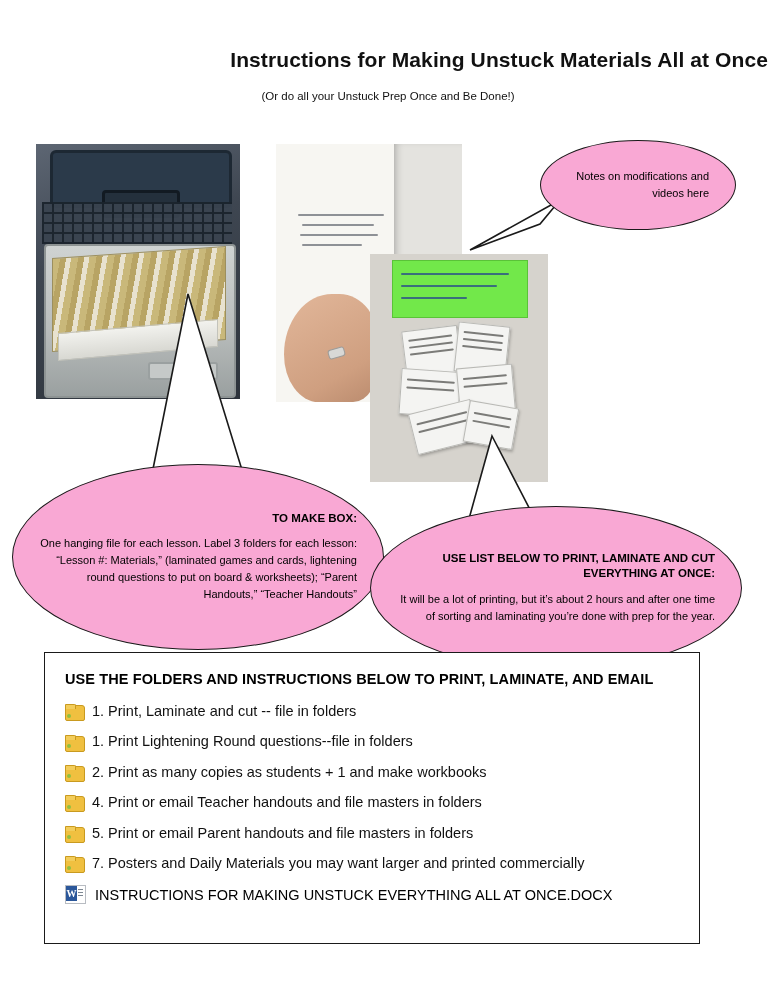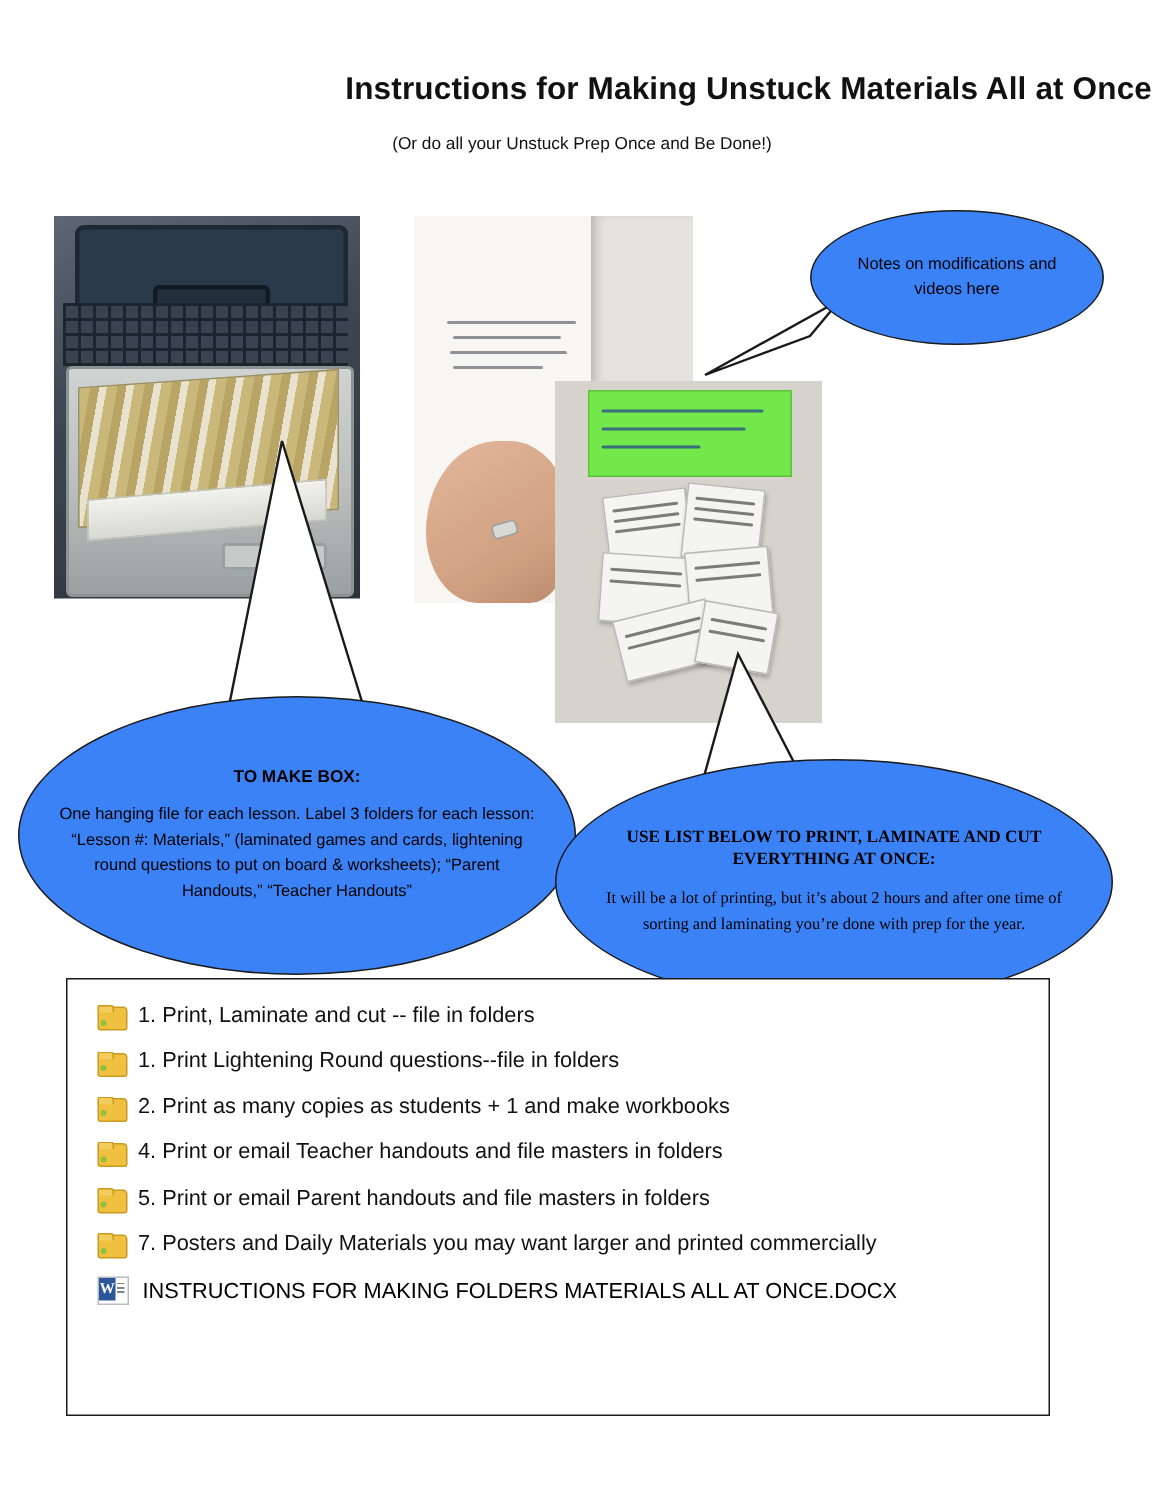--- a/index.html
+++ b/index.html
@@ -174,26 +174,26 @@
     background: #7b7b78;
     display: block;
     border-radius: 2px;
   }
 
   
   .bubble {
     position: absolute;
     border: 1.6px solid #1a1a1a;
     border-radius: 50%;
-    background: #3b82f6;
+    background: #f9a8d4;
     box-sizing: border-box;
     display: flex;
     align-items: center;
     justify-content: center;
-    text-align: center;
+    text-align: right;
   }
   .bubble-inner { padding: 0 26px; }
   .bubble-title {
     font-weight: 700;
     font-size: 11.5px;
     margin: 0 0 9px 0;
     line-height: 1.35;
   }
   .bubble-body {
     font-size: 11px;
@@ -209,21 +209,21 @@
 
   #bubble-notes {
     left: 540px; top: 140px; width: 196px; height: 90px;
   }
   #bubble-notes .bubble-body { font-size: 11px; }
 
   #bubble-makebox {
     left: 12px; top: 464px; width: 372px; height: 186px;
   }
   #bubble-printlist {
-    left: 370px; top: 506px; width: 372px; height: 164px; font-family: Liberation Serif, serif;
+    left: 370px; top: 506px; width: 372px; height: 164px;
   }
 
   
   #instructions-box {
     position: absolute;
     left: 44px;
     top: 652px;
     width: 656px;
     height: 292px;
     border: 1.6px solid #1a1a1a;
@@ -380,20 +380,21 @@
 </div>
 
 <div class="bubble" id="bubble-printlist">
   <div class="bubble-inner">
     <p class="bubble-title">USE LIST BELOW TO PRINT, LAMINATE AND CUT EVERYTHING AT ONCE:</p>
     <p class="bubble-body">It will be a lot of printing, but it’s about 2 hours and after one time of sorting and laminating you’re done with prep for the year.</p>
   </div>
 </div>
 
 <div id="instructions-box">
+  <h2>USE THE FOLDERS AND INSTRUCTIONS BELOW TO PRINT, LAMINATE, AND EMAIL</h2>
   <ul class="file-list" id="file-list">
       <li>
         <span class="folder-icon">
           <span class="back"></span>
           <span class="tab"></span>
           <span class="dot"></span>
         </span>
         <span>1. Print, Laminate and cut -- file in folders</span>
       </li>
       <li>
@@ -436,16 +437,16 @@
         </span>
         <span>7. Posters and Daily Materials you may want larger and printed commercially</span>
       </li>
     </ul>
   <div class="file-list">
     <div style="display:flex; align-items:center; gap:9px; margin-left:6px;">
       <span class="word-icon">
         <span class="blue">W</span>
         <span class="lines"></span>
       </span>
-      <span class="docx-label">INSTRUCTIONS FOR MAKING FOLDERS MATERIALS ALL AT ONCE.DOCX</span>
+      <span class="docx-label">INSTRUCTIONS FOR MAKING UNSTUCK EVERYTHING ALL AT ONCE.DOCX</span>
     </div>
   </div>
 </div>
 
 </body></html>

